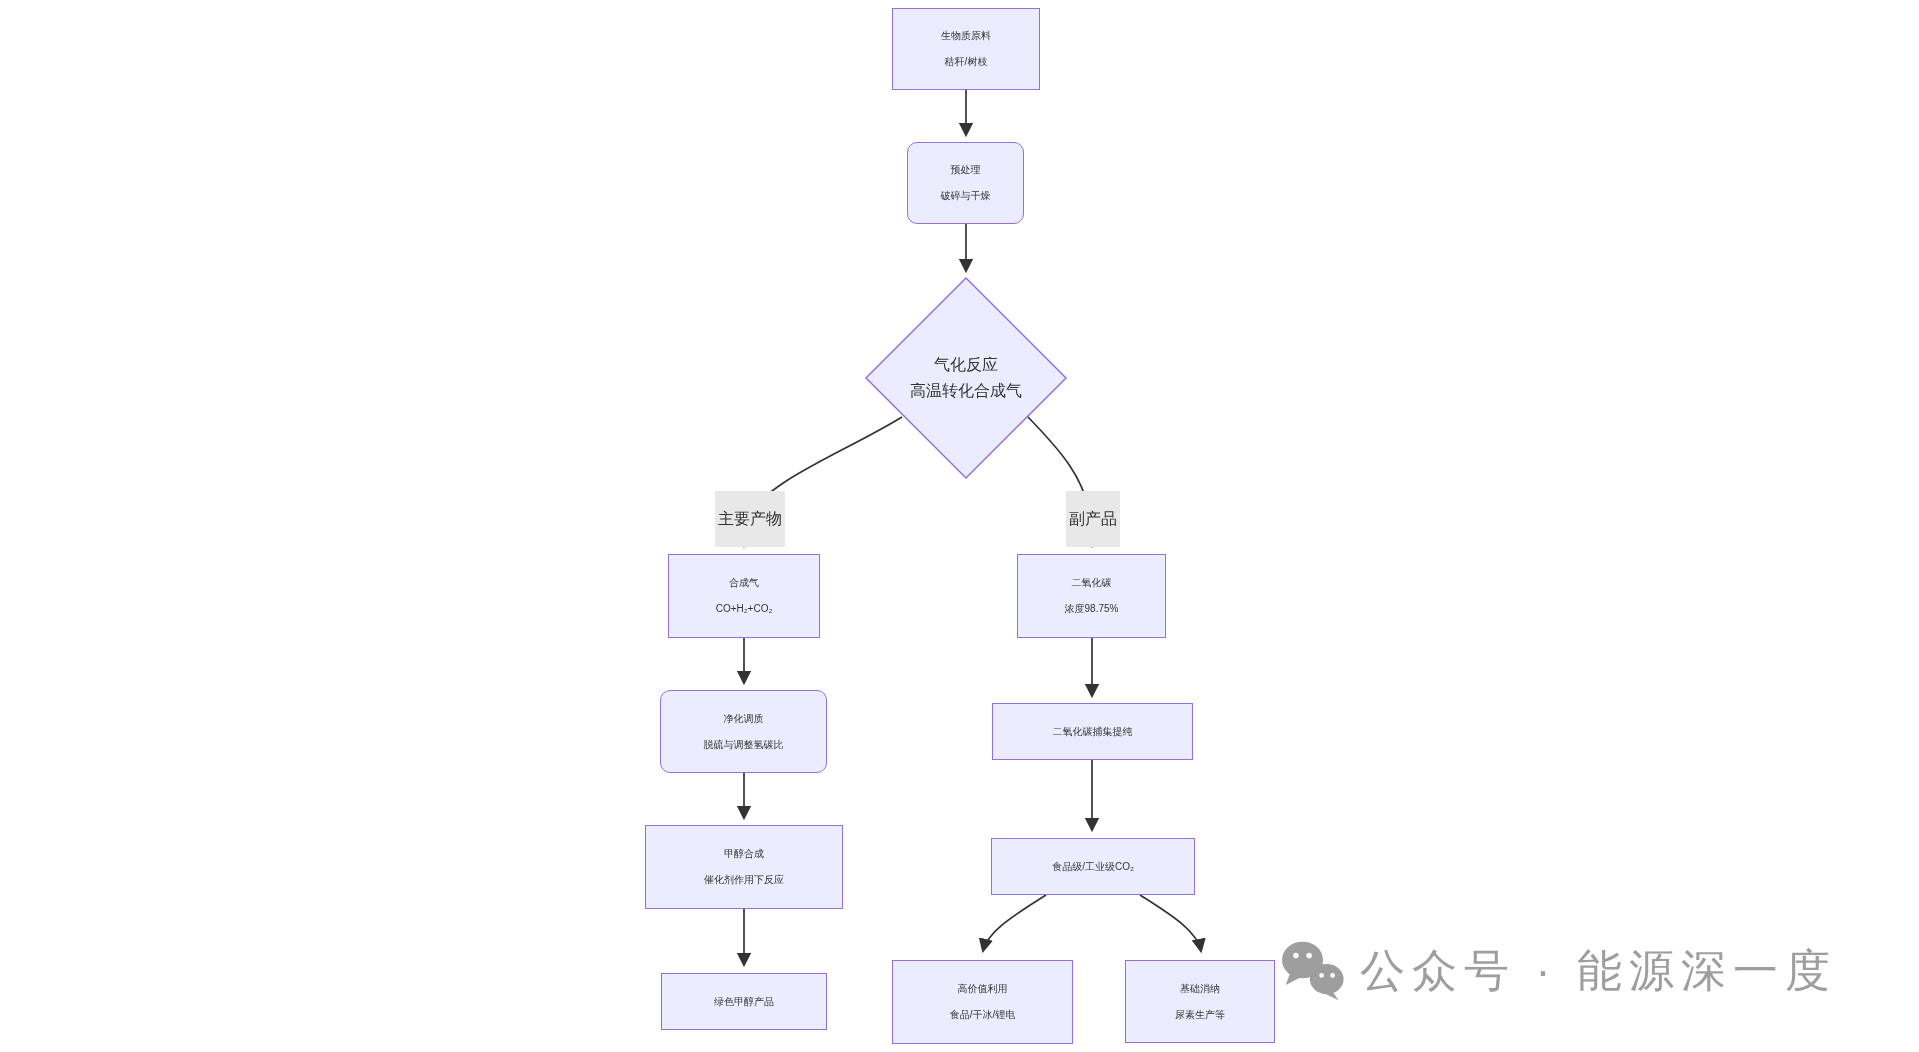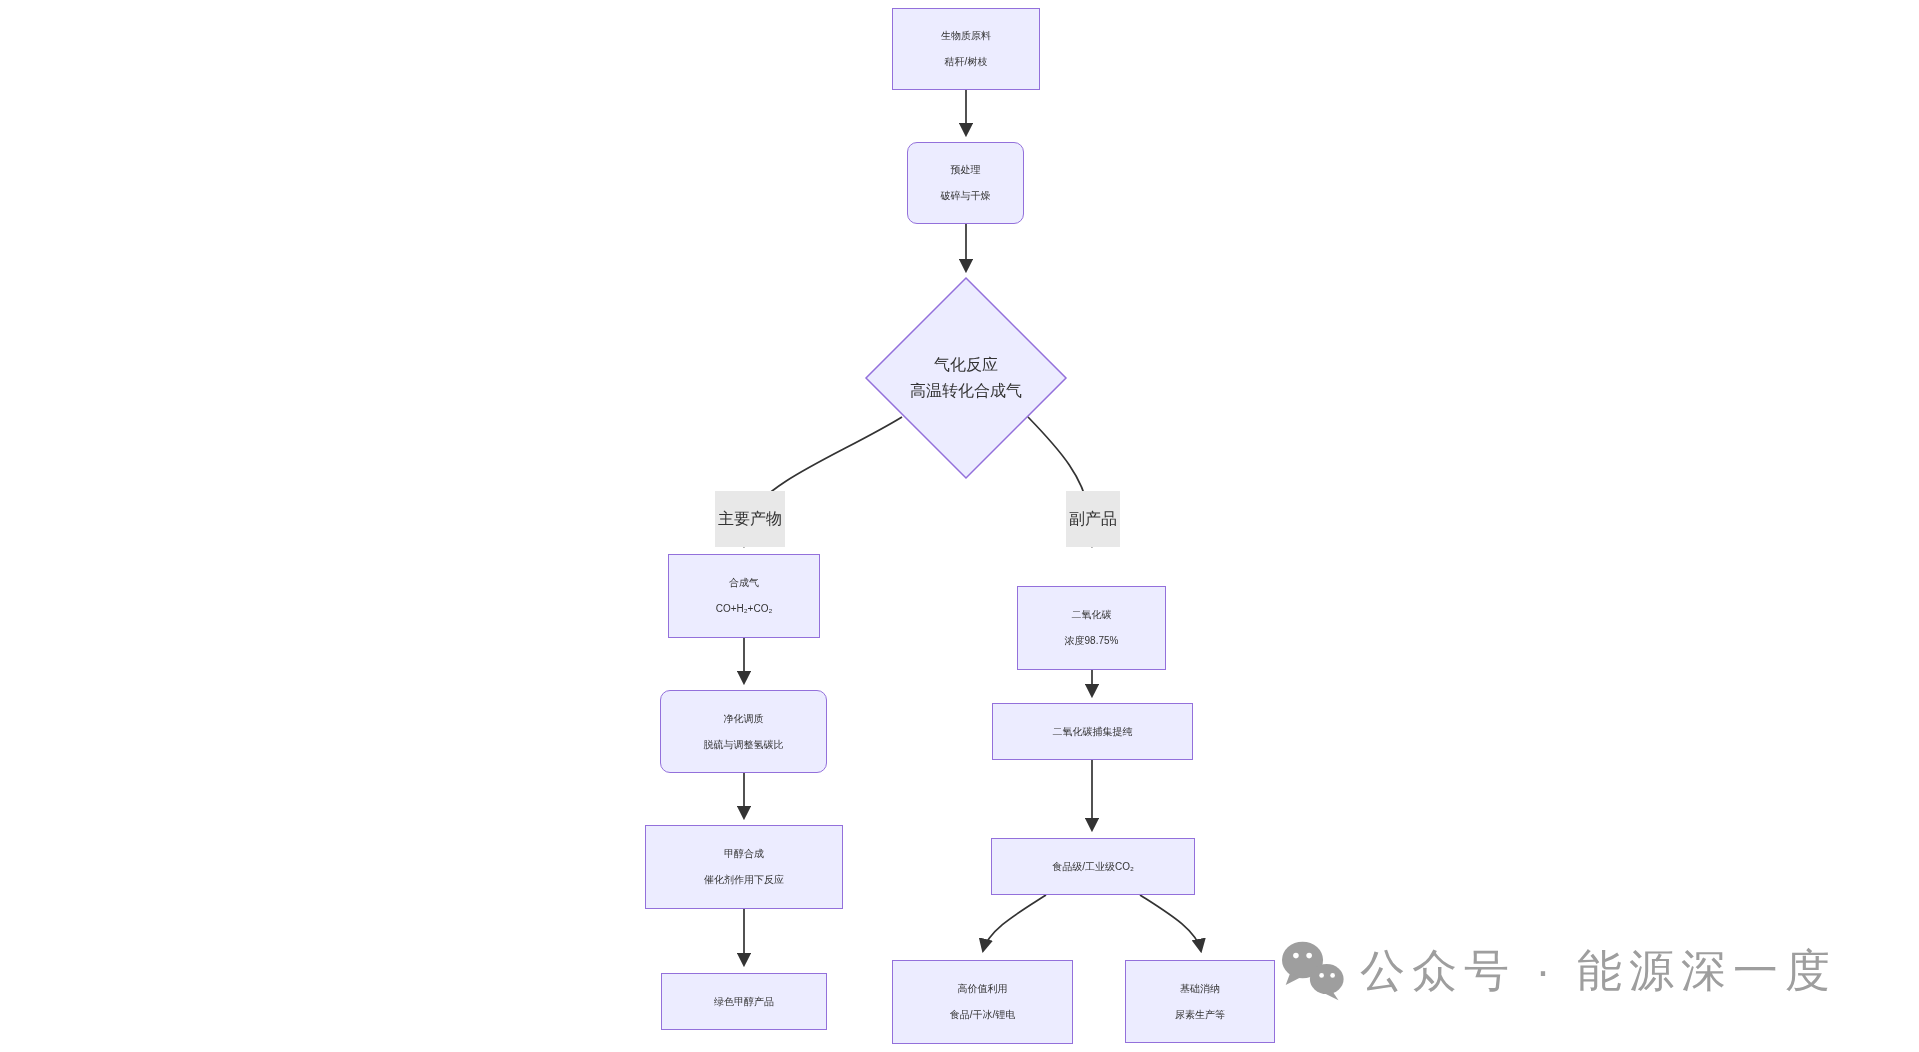--- a/index.html
+++ b/index.html
@@ -113,21 +113,21 @@
   <div class="diamond-label" style="left:866px;top:352px;width:200px;height:52px;">
     <span>气化反应</span>
     <span>高温转化合成气</span>
   </div>
 
   <div class="node" style="left:668px;top:554px;width:152px;height:84px;">
     <span>合成气</span>
     <span>CO+H₂+CO₂</span>
   </div>
 
-  <div class="node" style="left:1017px;top:586px;width:149px;height:84px;">
+  <div class="node" style="left:1017px;top:554px;width:149px;height:84px;">
     <span>二氧化碳</span>
     <span>浓度98.75%</span>
   </div>
 
   <div class="node rounded" style="left:660px;top:690px;width:167px;height:83px;">
     <span>净化调质</span>
     <span>脱硫与调整氢碳比</span>
   </div>
 
   <div class="node" style="left:992px;top:703px;width:201px;height:57px;">

